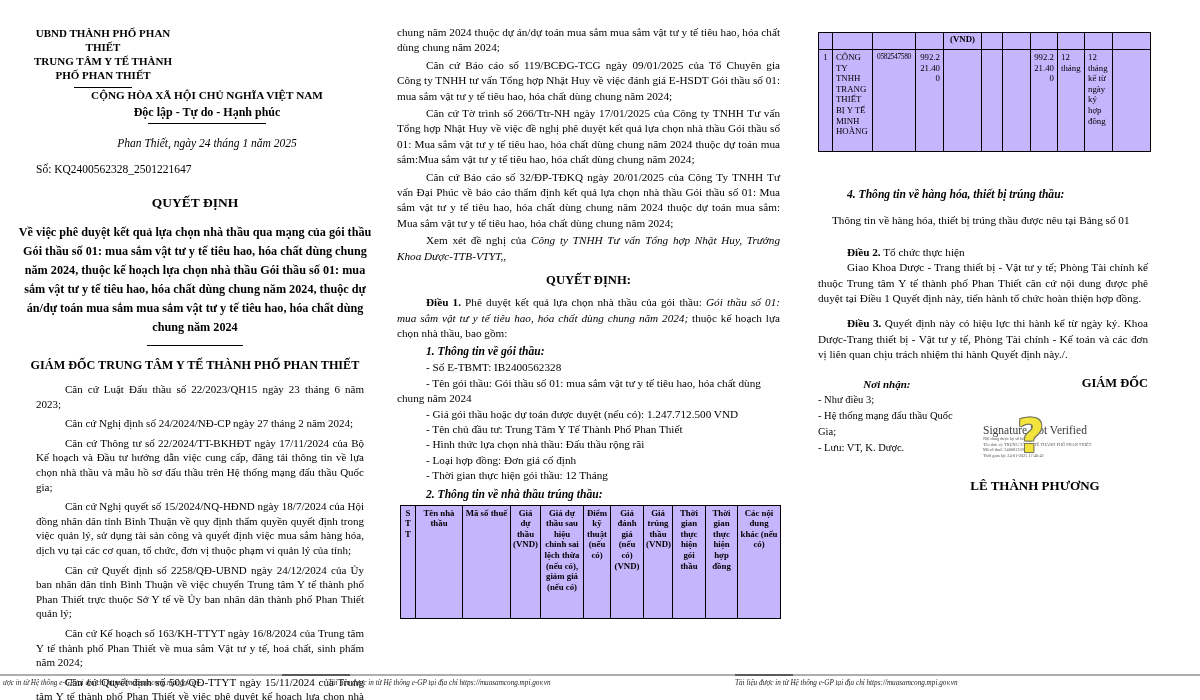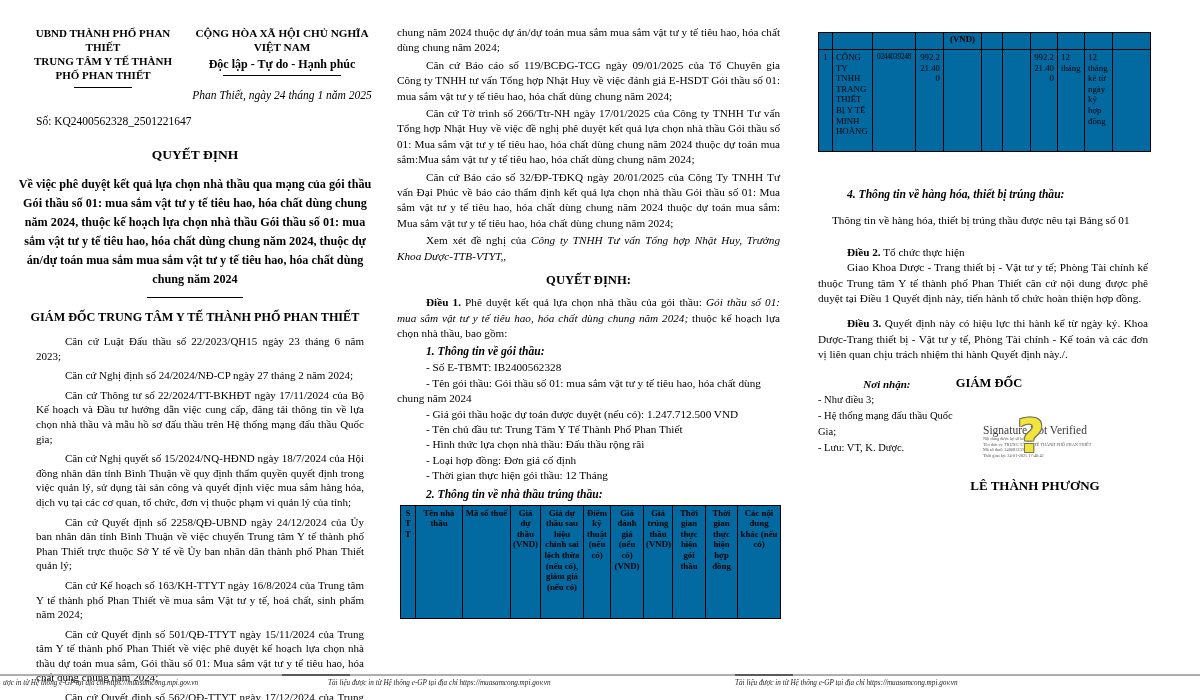--- a/index.html
+++ b/index.html
@@ -8,21 +8,21 @@
     background:#ffffff; color:#000;
     font-family:"Liberation Serif","DejaVu Serif",serif;
     position:relative; overflow:hidden;
   }
   .page { position:absolute; top:0; height:700px; overflow:hidden; }
   #page1 { left:0; width:390px; }
   #page2 { left:390px; width:400px; padding:23px 10px 0 7px; }
   #page3 { left:795px; width:405px; padding:0 52px 0 23px; }
 
   
-  .p1-header { display:flex; margin:26px 14px 12px 28px; }
+  .p1-header { display:flex; margin:26px 14px 12px 28px;flex-direction:column; }
   .issuer { width:150px; text-align:center; font-weight:bold; font-size:11px; line-height:14px; }
   .issuer-rule { width:58px; border-top:1px solid #000; margin:5px auto 0; }
   .national { flex:1; text-align:center; margin-left:10px; }
   .nat-title { font-weight:bold; font-size:11.2px; line-height:14px; }
   .nat-motto { font-weight:bold; font-size:12px; margin-top:3px; }
   .nat-rule { width:118px; border-top:1px solid #000; margin:3px auto 0; }
   .nat-date { font-style:italic; font-size:11.5px; margin-top:13px; }
   .doc-number { margin:14px 0 0 36px; font-size:11.5px; }
   .p1-heading { text-align:center; font-weight:bold; font-size:13.5px; margin-top:20px; }
   .p1-title { text-align:center; font-weight:bold; font-size:12.2px; line-height:19px; margin-top:12px; padding:0 16px; }
@@ -34,21 +34,21 @@
   
   .p2-par { text-align:justify; text-indent:29px; font-size:11.2px; line-height:15.4px; margin-top:2px; }
   .no-indent { text-indent:0; }
   .p2-heading { text-align:center; font-weight:bold; font-size:12.6px; margin:9px 0 7px; }
   .bold { font-weight:bold; }
   .italic { font-style:italic; }
   .sec-heading { font-weight:bold; font-style:italic; font-size:11.6px; margin:4px 0 2px; text-indent:29px; }
   .bullet { font-size:11.2px; line-height:15.4px; text-indent:29px; text-align:left; }
 
   
-  table { border-collapse:collapse; table-layout:fixed; background:#0369a1; }
+  table { border-collapse:collapse; table-layout:fixed; background:#c4b5fd; }
   #t2 { width:380px; margin:4px 0 0 3px; }
   #t3 { width:332px; margin-top:32px; }
   td { border:1px solid #000; vertical-align:top; padding:2px 2px;
        font-size:8.8px; line-height:10.6px; text-align:center; overflow:hidden; }
   #t2 td { font-weight:bold; height:113px; }
   #t3 .hdr td { font-weight:bold; height:17px; padding:1px 1px; }
   #t3 .row td { height:102px; text-align:left; padding:2px 3px; }
   .cell-stt { word-break:break-all; }
   .num { word-break:break-all; text-align:right !important; }
   .mst { font-size:7.4px !important; letter-spacing:-0.3px; text-align:center !important; }
@@ -57,21 +57,21 @@
   
   .p3-par { text-align:justify; text-indent:29px; font-size:11.2px; line-height:15.6px; }
   .p3-plain { font-size:11.2px; line-height:15.6px; text-indent:14px; }
   .mt36 { margin-top:36px; }
   .mt16 { margin-top:16px; }
   .mt8  { margin-top:9px; }
   .mt4  { margin-top:12px; }
   .sign-row { display:flex; margin-top:13px; }
   .recipients { width:165px; font-size:10.5px; line-height:16px; }
   .recip-label { font-weight:bold; font-style:italic; font-size:11px;text-align:center; }
-  .signer-col { width:230px; text-align:left; }
+  .signer-col { width:230px; text-align:right; }
   .signer-title { font-weight:bold; font-size:12.5px; }
   .stamp { position:absolute; left:188px; top:424px; width:130px; }
   .stamp-title { font-size:11.5px; color:#3b3b3b; }
   .stamp-line { font-size:4.3px; line-height:5.5px; color:#555; width:112px; }
   .qmark { position:absolute; left:222px; top:408px; font-family:"DejaVu Sans",sans-serif;
            font-weight:bold; font-size:47px; color:#f2e43c;
            text-shadow:-1px -1px 0 #74745a, 1px -1px 0 #74745a, -1px 1px 0 #74745a, 1px 1px 0 #74745a; }
   .signer-name { position:absolute; left:120px; top:478px; width:240px;
                  text-align:center; font-weight:bold; font-size:13px; }
 
@@ -190,21 +190,21 @@
       <td></td>
       <td></td>
       <td></td>
       <td></td>
       <td></td>
       <td></td>
     </tr>
     <tr class="row">
       <td class="center">1</td>
       <td>CÔNG TY TNHH TRANG THIẾT BỊ Y TẾ MINH HOÀNG</td>
-      <td class="mst">0244039248</td>
+      <td class="mst">0582547580</td>
       <td class="num">992.221.400</td>
       <td></td>
       <td></td>
       <td></td>
       <td class="num">992.221.400</td>
       <td>12 tháng</td>
       <td>12 tháng kể từ ngày ký hợp đồng</td>
       <td></td>
     </tr>
   </tbody>

